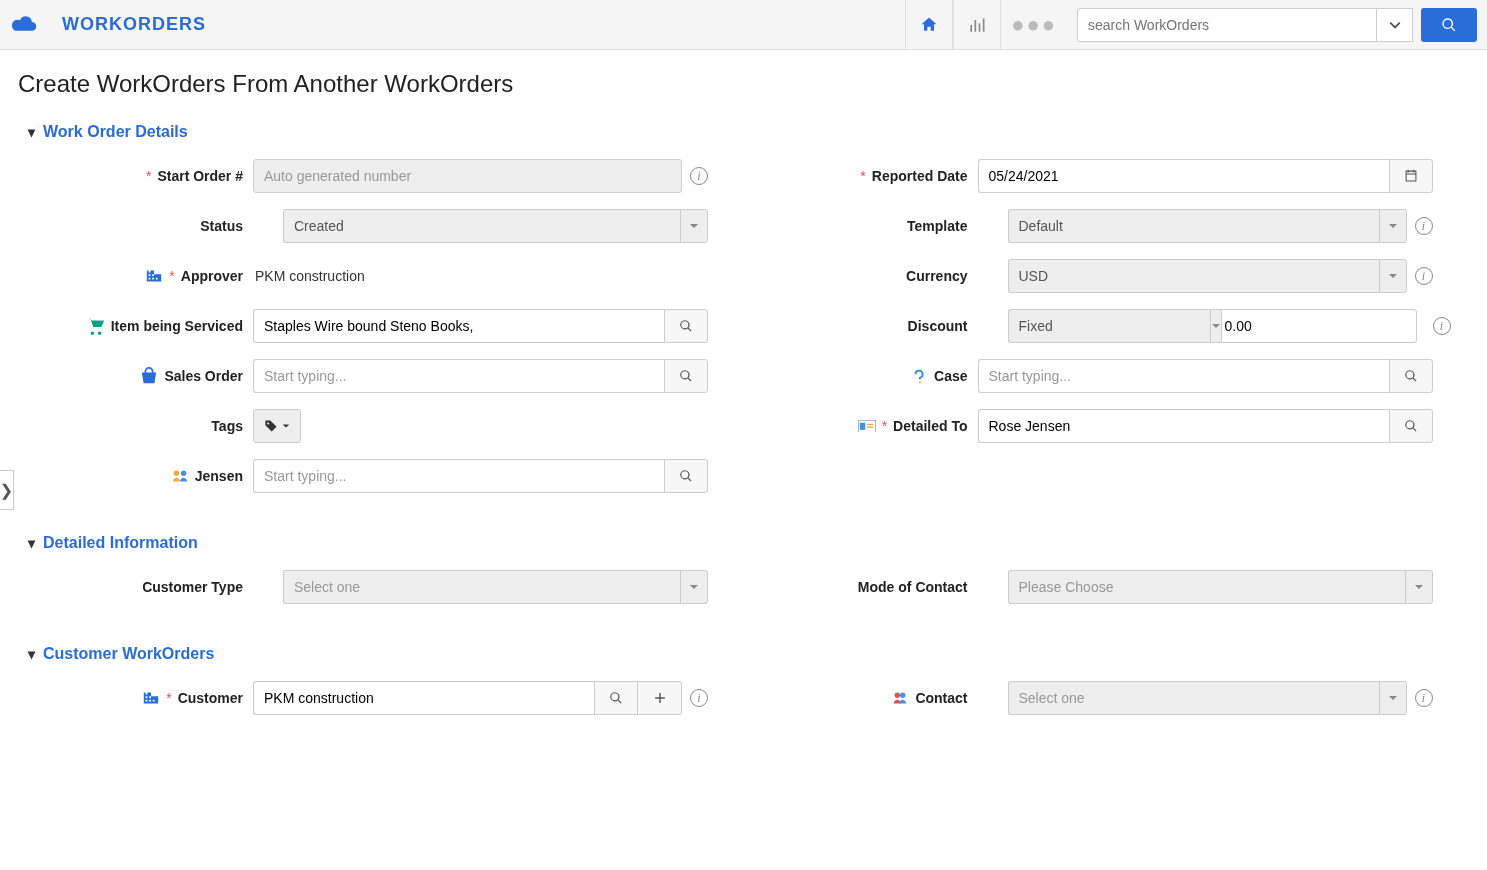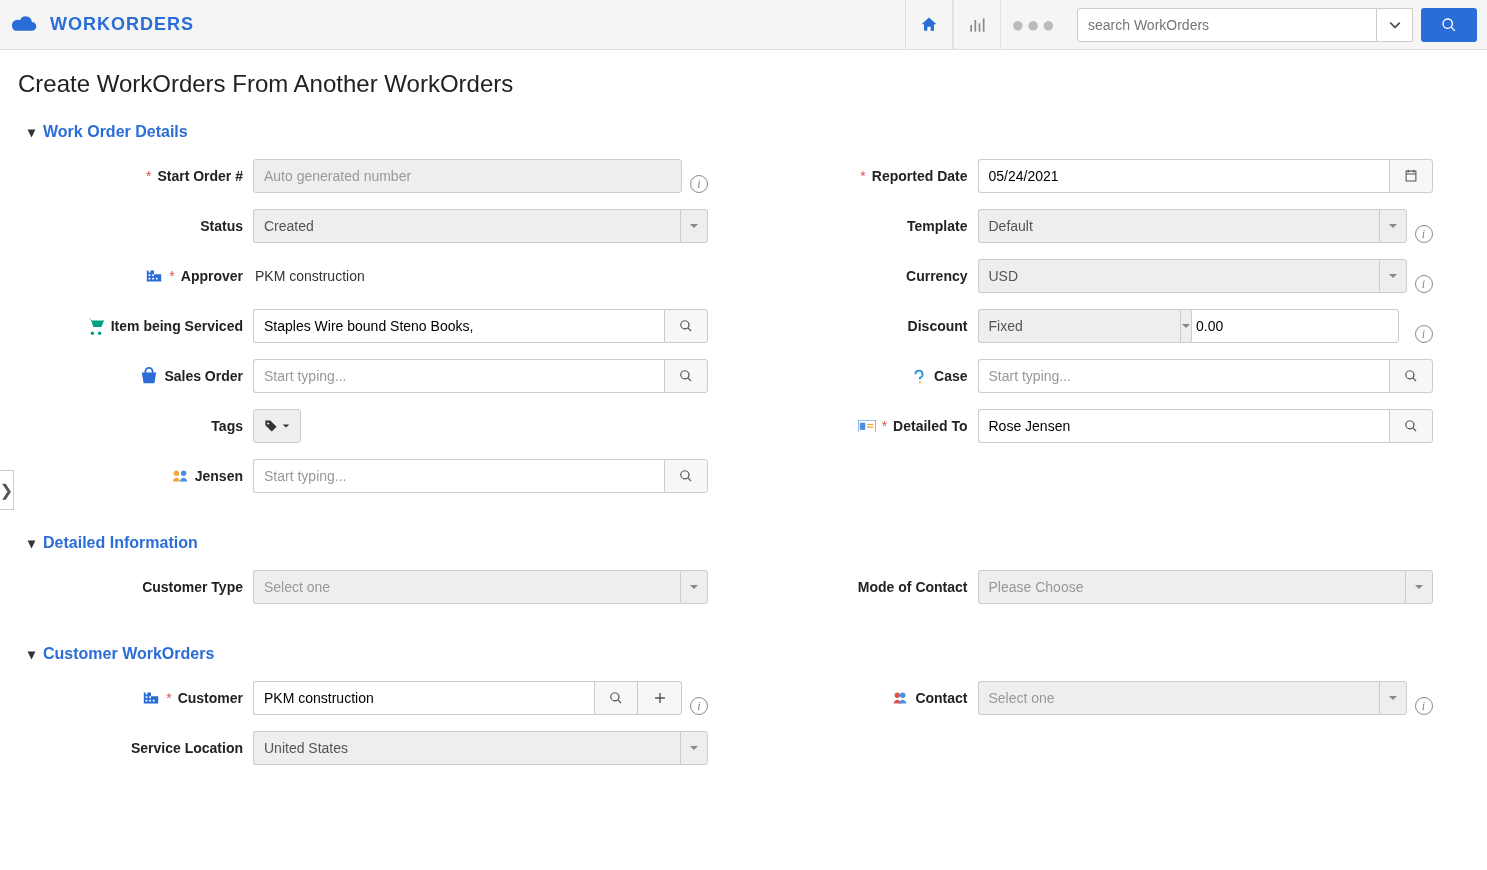--- a/index.html
+++ b/index.html
@@ -1,18 +1,18 @@
 <!DOCTYPE html>
 <html><head>
 <meta charset="utf-8">
 <style>
 * { box-sizing: border-box; margin: 0; padding: 0; }
 body { font-family: Arial, Helvetica, sans-serif; font-size: 14px; color: #333; background: #fff; }
 .topbar { display: flex; align-items: center; height: 50px; background: #f5f5f5; border-bottom: 1px solid #ddd; padding: 0 10px; }
-.brand { display: flex; align-items: center; gap: 12px; color: #2a6dd8; font-weight: bold; font-size: 18px; letter-spacing: 1px; }
+.brand { display: flex; align-items: center; gap: 24px; color: #2a6dd8; font-weight: bold; font-size: 18px; letter-spacing: 1px; }
 .brand-icon { width: 28px; height: 20px; display: inline-block; }
 .topbar-spacer { flex: 1; }
 .topbar-btns { display: flex; align-items: center; gap: 0; }
 .icon-btn { width: 48px; height: 50px; display: flex; align-items: center; justify-content: center; cursor: pointer; border-left: 1px solid #e0e0e0; border-right: 1px solid #e0e0e0; }
 .icon-btn svg { width: 20px; height: 20px; }
 .home-active svg { fill: #2a6dd8; }
 .chart-btn svg { stroke: #888; fill: none; }
 .dots { color: #bbb; font-size: 22px; padding: 0 10px; cursor: pointer; letter-spacing: 2px; }
 .search-box { display: flex; align-items: center; margin-left: 10px; }
 .search-input { width: 300px; height: 34px; border: 1px solid #ccc; border-radius: 3px 0 0 3px; padding: 0 10px; font-size: 14px; background: #fff; }
@@ -23,31 +23,31 @@
 .content { padding: 20px 30px 40px 18px; position: relative; }
 .page-title { font-size: 24px; font-weight: normal; color: #222; margin-bottom: 20px; }
 .side-toggle { position: absolute; left: 0; top: 420px; width: 14px; height: 40px; border: 1px solid #ccc; border-left: none; background: #fff; display: flex; align-items: center; justify-content: center; cursor: pointer; font-size: 16px; color: #555; }
 .section-header { display: flex; align-items: center; gap: 8px; color: #2a6dd8; font-weight: bold; font-size: 16px; margin: 25px 0 18px 10px; cursor: pointer; }
 .section-header .chev { font-size: 14px; color: #333; }
 .form-grid { display: grid; grid-template-columns: 1fr 1fr; gap: 0 30px; padding: 0 10px; }
 .form-row { display: flex; align-items: center; margin-bottom: 16px; min-height: 34px; }
 .form-label { width: 225px; text-align: right; padding-right: 10px; font-size: 14px; color: #222; font-weight: bold; display: flex; align-items: center; justify-content: flex-end; gap: 6px; }
 .req { color: #d9534f; font-weight: normal; }
 .label-icon { width: 18px; height: 18px; display: inline-flex; align-items: center; justify-content: center; }
-.form-control-wrap { flex: 1; display: flex; align-items: flex-end; gap: 8px; max-width: 455px; }
+.form-control-wrap { flex: 1; display: flex; align-items: center; gap: 8px; max-width: 455px; }
 .form-control { flex: 1; height: 34px; border: 1px solid #ccc; border-radius: 3px; padding: 0 10px; font-size: 14px; background: #fff; }
 .form-control[readonly], .form-control.disabled { background: #eeeeee; color: #555; }
 .form-control::placeholder { color: #999; }
 .input-group { display: flex; flex: 1; }
 .input-group .form-control { border-radius: 3px 0 0 3px; border-right: none; }
 .input-addon { width: 44px; height: 34px; border: 1px solid #ccc; background: #f7f7f7; display: flex; align-items: center; justify-content: center; cursor: pointer; }
 .input-addon:last-child { border-radius: 0 3px 3px 0; }
 .input-addon + .input-addon { border-left: none; }
 .input-addon svg { width: 14px; height: 14px; fill: #555; }
-.select-wrap { position: relative; flex: 1; display: flex; }
+.select-wrap { position: relative; flex: 1; display: flex; margin-left: 30px; }
 .select-wrap .form-control { border-radius: 3px 0 0 3px; border-right: none; }
 .select-caret { width: 28px; height: 34px; border: 1px solid #ccc; border-radius: 0 3px 3px 0; background: #eee; display: flex; align-items: center; justify-content: center; cursor: pointer; }
 .select-caret svg { width: 10px; height: 10px; fill: #888; }
 .info-icon { width: 18px; height: 18px; border: 1.5px solid #888; border-radius: 50%; display: inline-flex; align-items: center; justify-content: center; font-size: 12px; color: #888; font-family: Georgia, serif; font-style: italic; cursor: pointer; flex-shrink: 0; }
 .static-val { padding-left: 2px; color: #333; }
 .tag-btn { width: 48px; height: 34px; border: 1px solid #ccc; border-radius: 3px; background: #eee; display: flex; align-items: center; justify-content: center; gap: 4px; cursor: pointer; }
 .tag-btn svg { width: 14px; height: 14px; fill: #333; }
 .discount-row { display: flex; gap: 16px; flex:1; }
 .discount-type { width: 190px; }
 .discount-val { flex: 1; }
@@ -409,35 +409,20 @@
               </div>
             <div class="input-addon">
                 <svg viewBox="0 0 20 20">
                   <path d="M9 3h2v6h6v2h-6v6H9v-6H3V9h6z"></path>
                 </svg>
               </div>
           </div>
           <span class="info-icon">i</span>
         </div>
       </div>
-      <div class="form-row">
-        <div class="form-label">
-            <span>Service Location</span>
-          </div>
-        <div class="form-control-wrap">
-          <div class="select-wrap">
-            <input class="form-control" readonly="" value="United States" style="">
-            <div class="select-caret">
-                <svg viewBox="0 0 10 10">
-                  <path d="M1 3l4 4 4-4z"></path>
-                </svg>
-              </div>
-          </div>
-        </div>
-      </div>
     </div>
     <div>
       <div class="form-row">
         <div class="form-label">
           <span class="label-icon">
               <svg viewBox="0 0 20 20">
                 <circle cx="7" cy="7" r="3" fill="#d9534f"></circle>
                 <circle cx="13" cy="7" r="3" fill="#4a90e2"></circle>
                 <path fill="#d9534f" d="M3 16c0-2 2-4 4-4s4 2 4 4H3z"></path>
                 <path fill="#4a90e2" d="M9 16c0-2 2-4 4-4s4 2 4 4H9z"></path>

